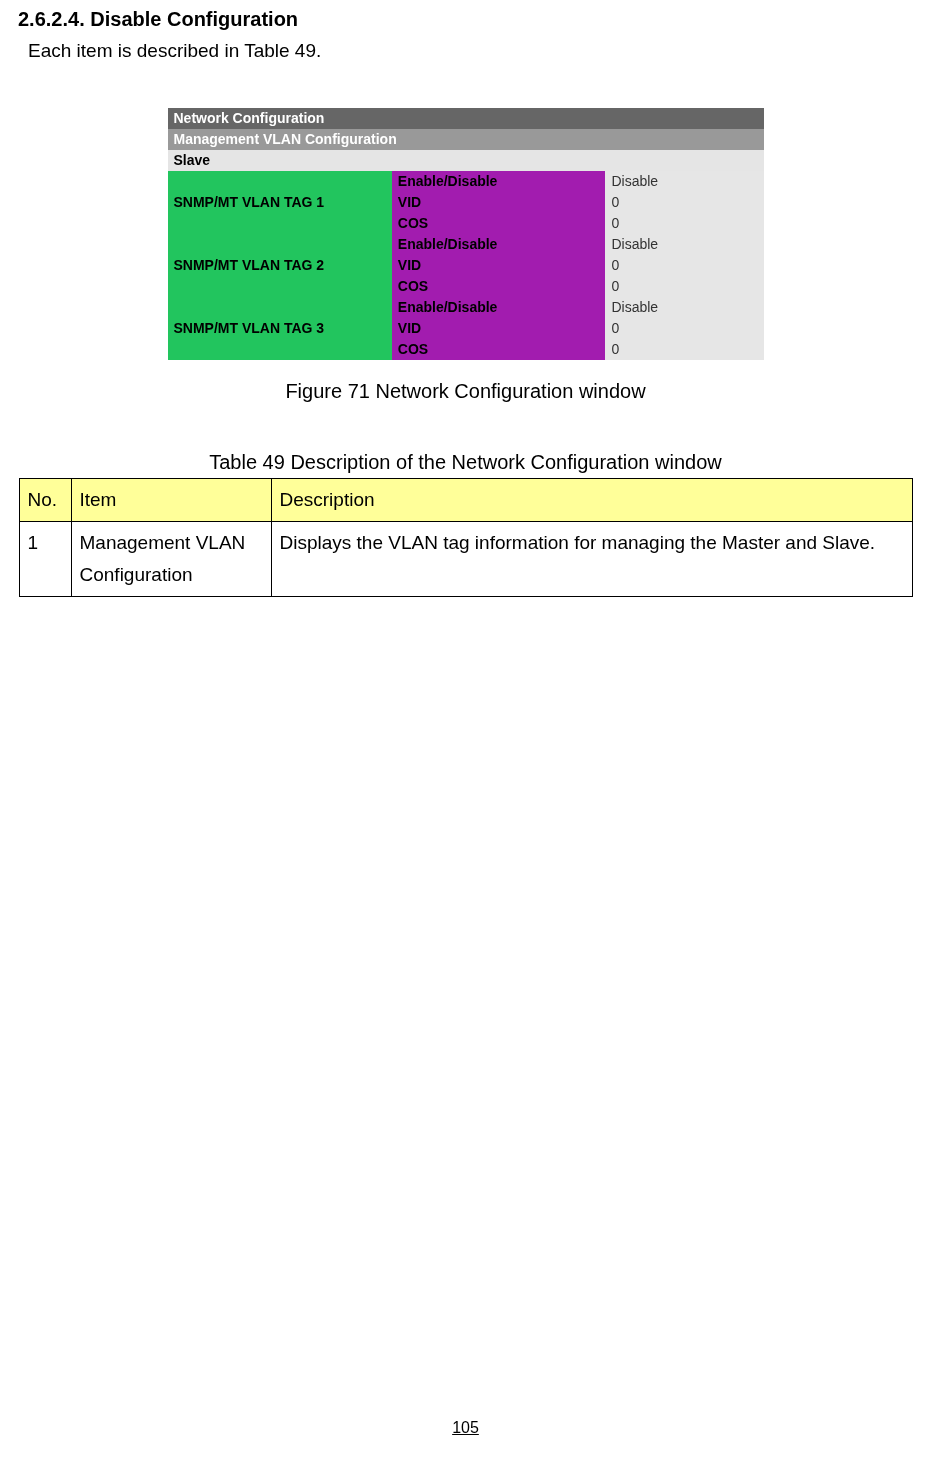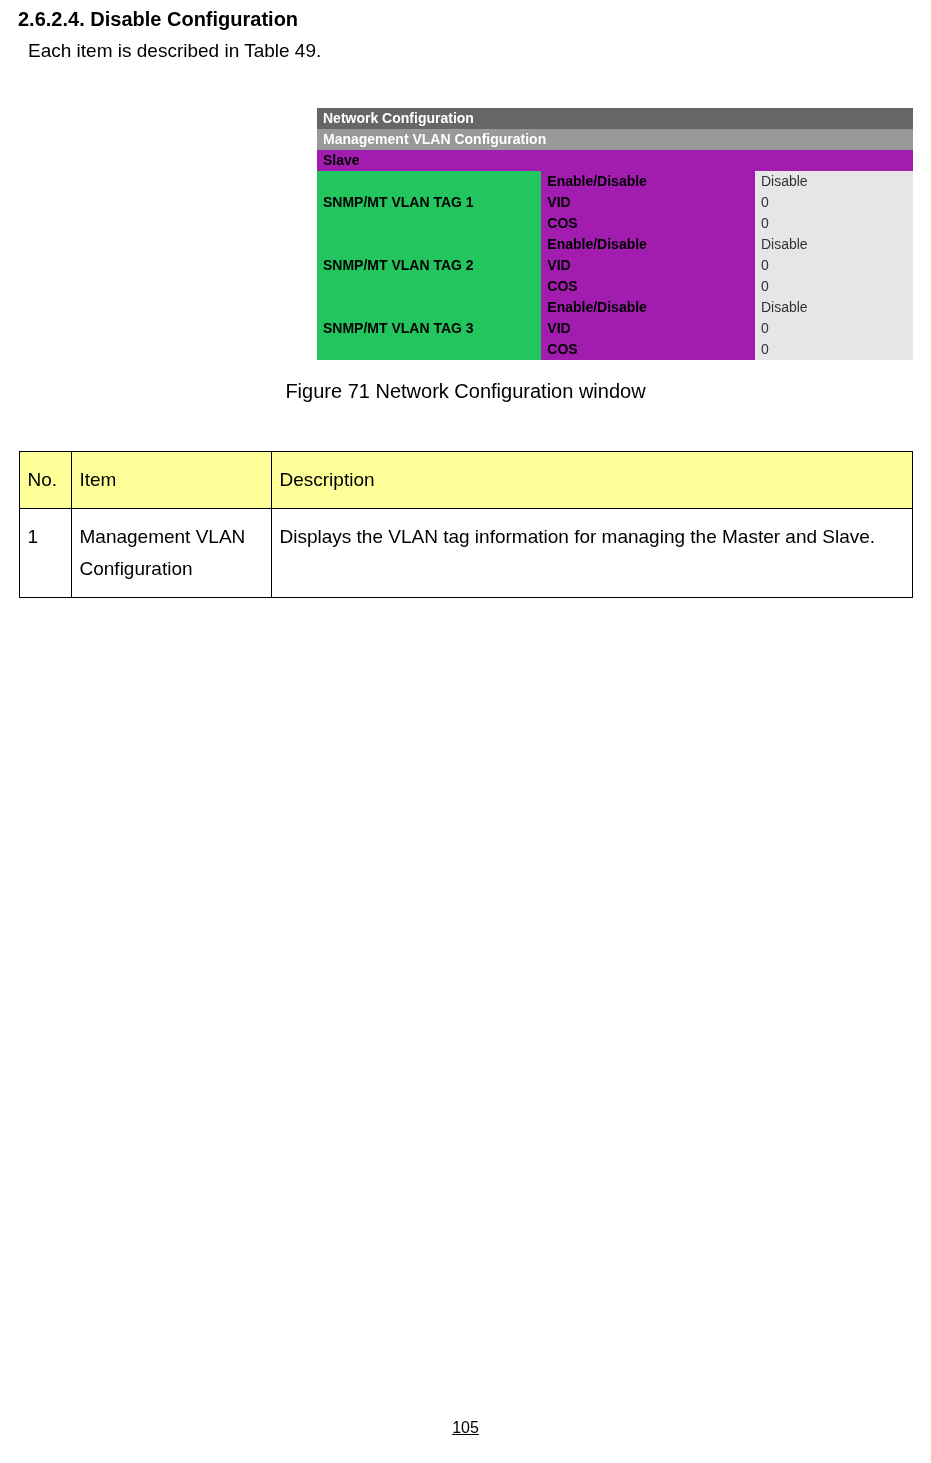--- a/index.html
+++ b/index.html
@@ -21,21 +21,21 @@
     }
     .para {
       font-size: 19px;
       padding-left: 10px;
       margin-bottom: 6px;
       line-height: 1.5;
     }
     .figure-wrap {
       margin-top: 42px;
       display: flex;
-      justify-content: flex-end;
+      justify-content: center;
     }
     .config-table {
       width: 596px;
       border-collapse: collapse;
       font-family: Arial, sans-serif;
     }
     .config-table td {
       border: none;
       padding: 2px 6px;
       font-size: 14px;
@@ -48,21 +48,21 @@
       font-weight: bold;
       font-size: 15px;
     }
     .hdr-mid {
       background: #999999;
       color: #fff;
       font-weight: bold;
       font-size: 15px;
     }
     .hdr-light {
-      background: #a21caf;
+      background: #e5e5e5;
       color: #000;
       font-weight: bold;
       font-size: 15px;
     }
     .col-left {
       background: #22c55e;
       color: #000;
       font-weight: bold;
       width: 210px;
       vertical-align: top;
@@ -93,21 +93,21 @@
       margin-bottom: 4px;
     }
     .desc-table {
       width: 894px;
       margin: 0 auto;
       border-collapse: collapse;
       font-size: 19px;
     }
     .desc-table th, .desc-table td {
       border: 1px solid #000;
-      padding: 12px 8px;
+      padding: 5px 8px;
       text-align: left;
       vertical-align: top;
       line-height: 1.7;
     }
     .desc-table th {
       background: #ffff99;
       font-weight: normal;
       color: #000;
     }
     .col-no { width: 52px; }
@@ -182,20 +182,21 @@
       <tr>
         <td class="col-mid">COS</td>
         <td class="col-right">0</td>
       </tr>
     </tbody>
       </table>
   </div>
 
   <div class="caption">Figure 71 Network Configuration window</div>
 
+  <div class="caption2">Table 49 Description of the Network Configuration window</div>
 
   <table class="desc-table">
     <tbody>
         <tr>
       <th class="col-no">No.</th>
       <th class="col-item">Item</th>
       <th>Description</th>
     </tr>
     <tr>
       <td>1</td>

